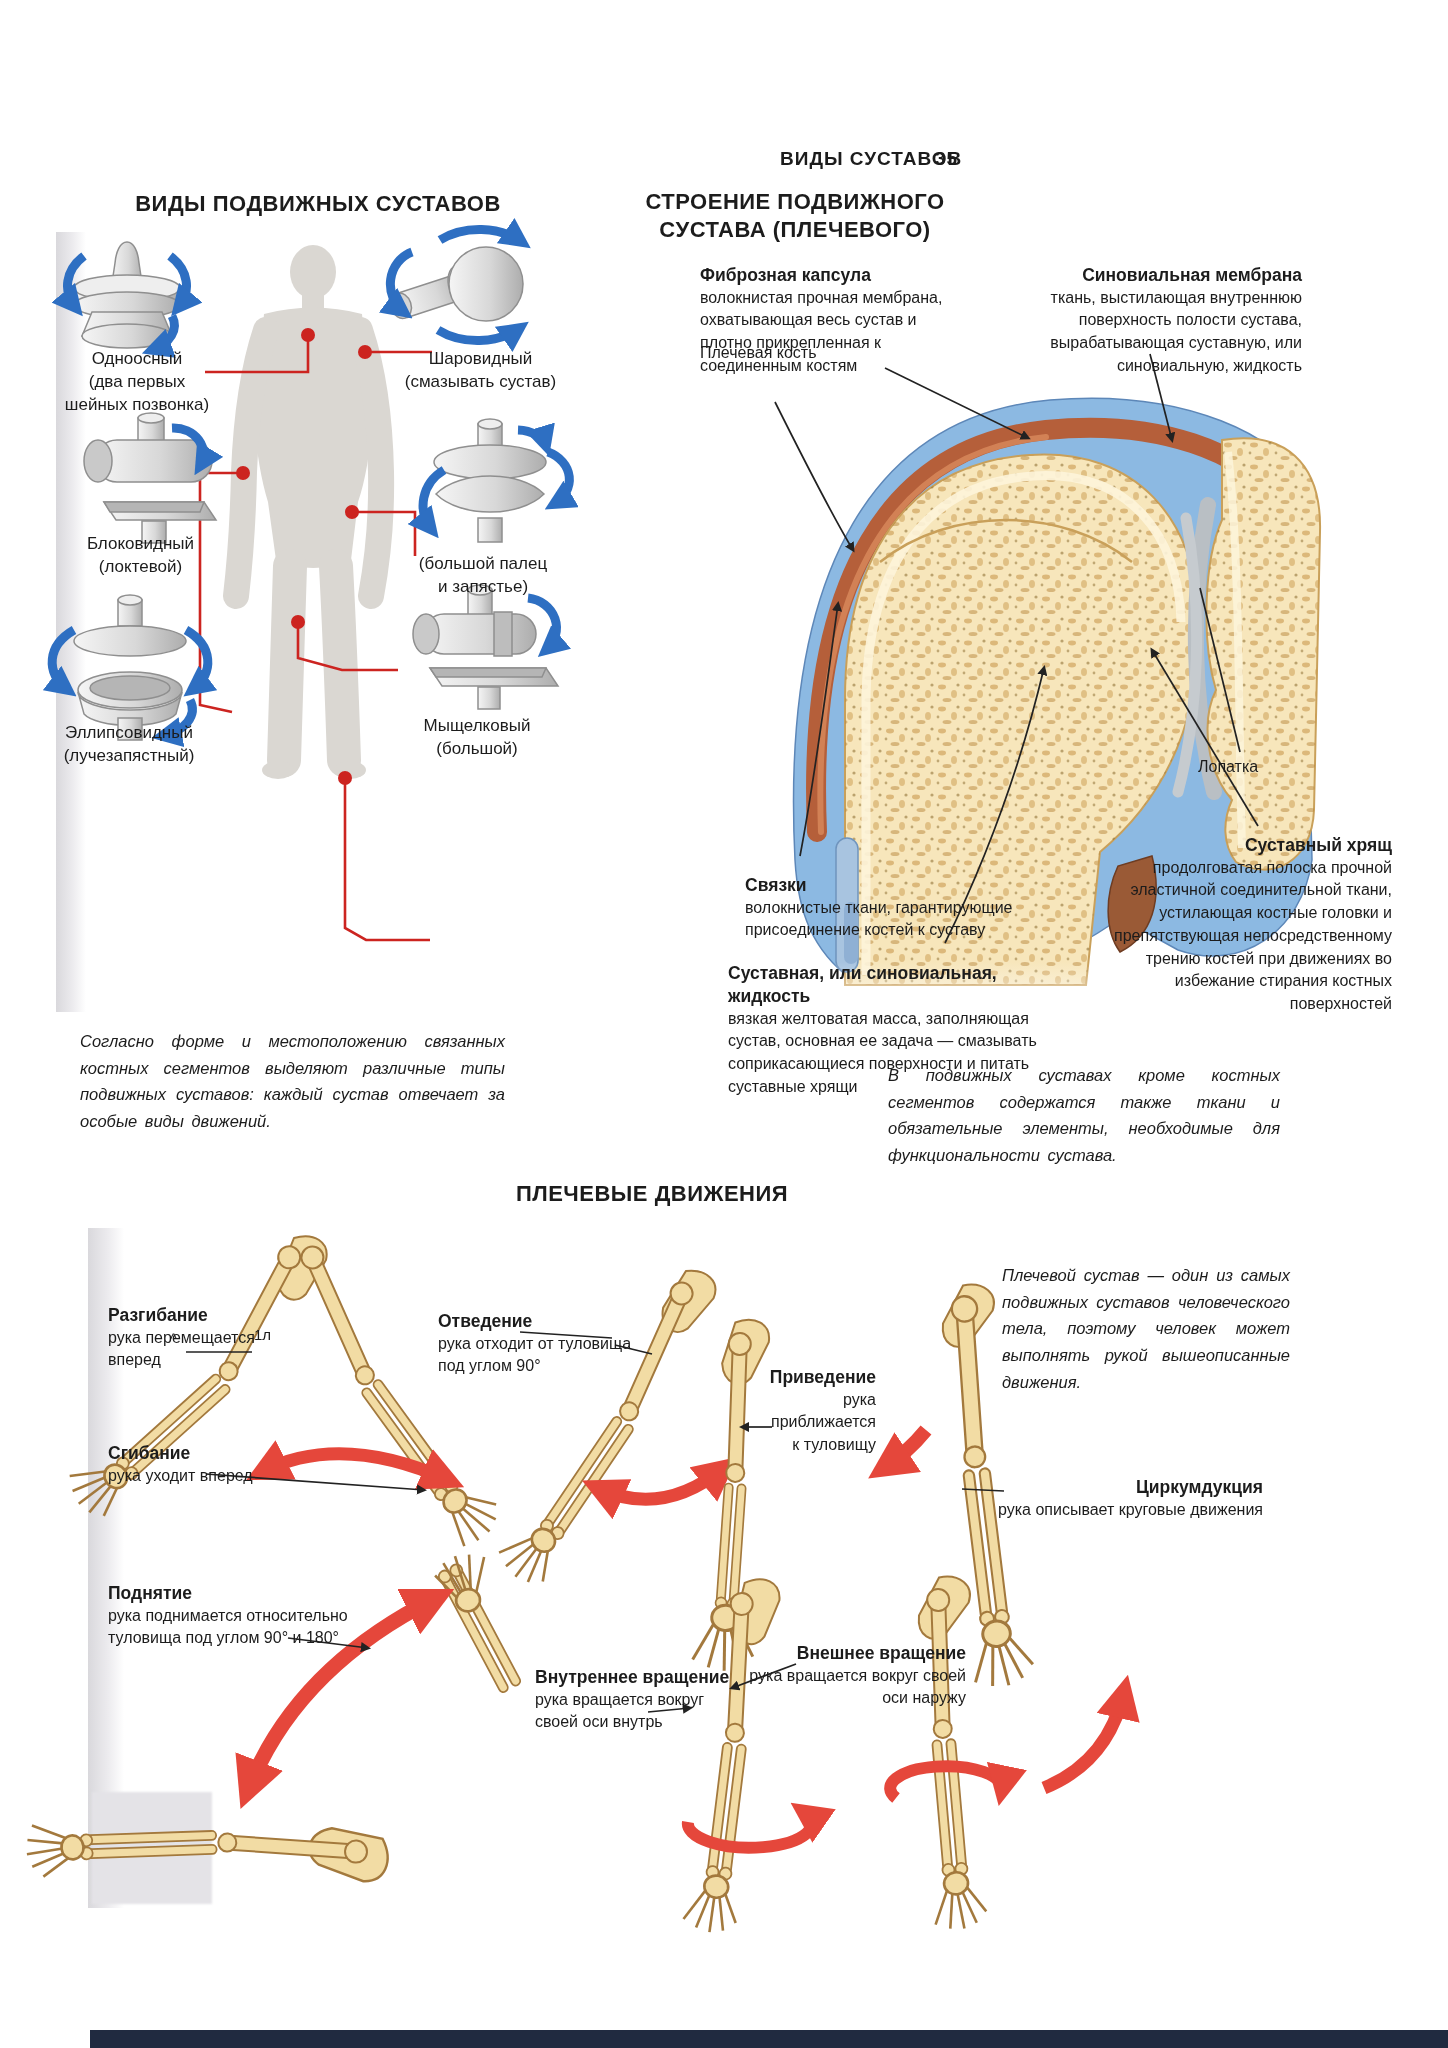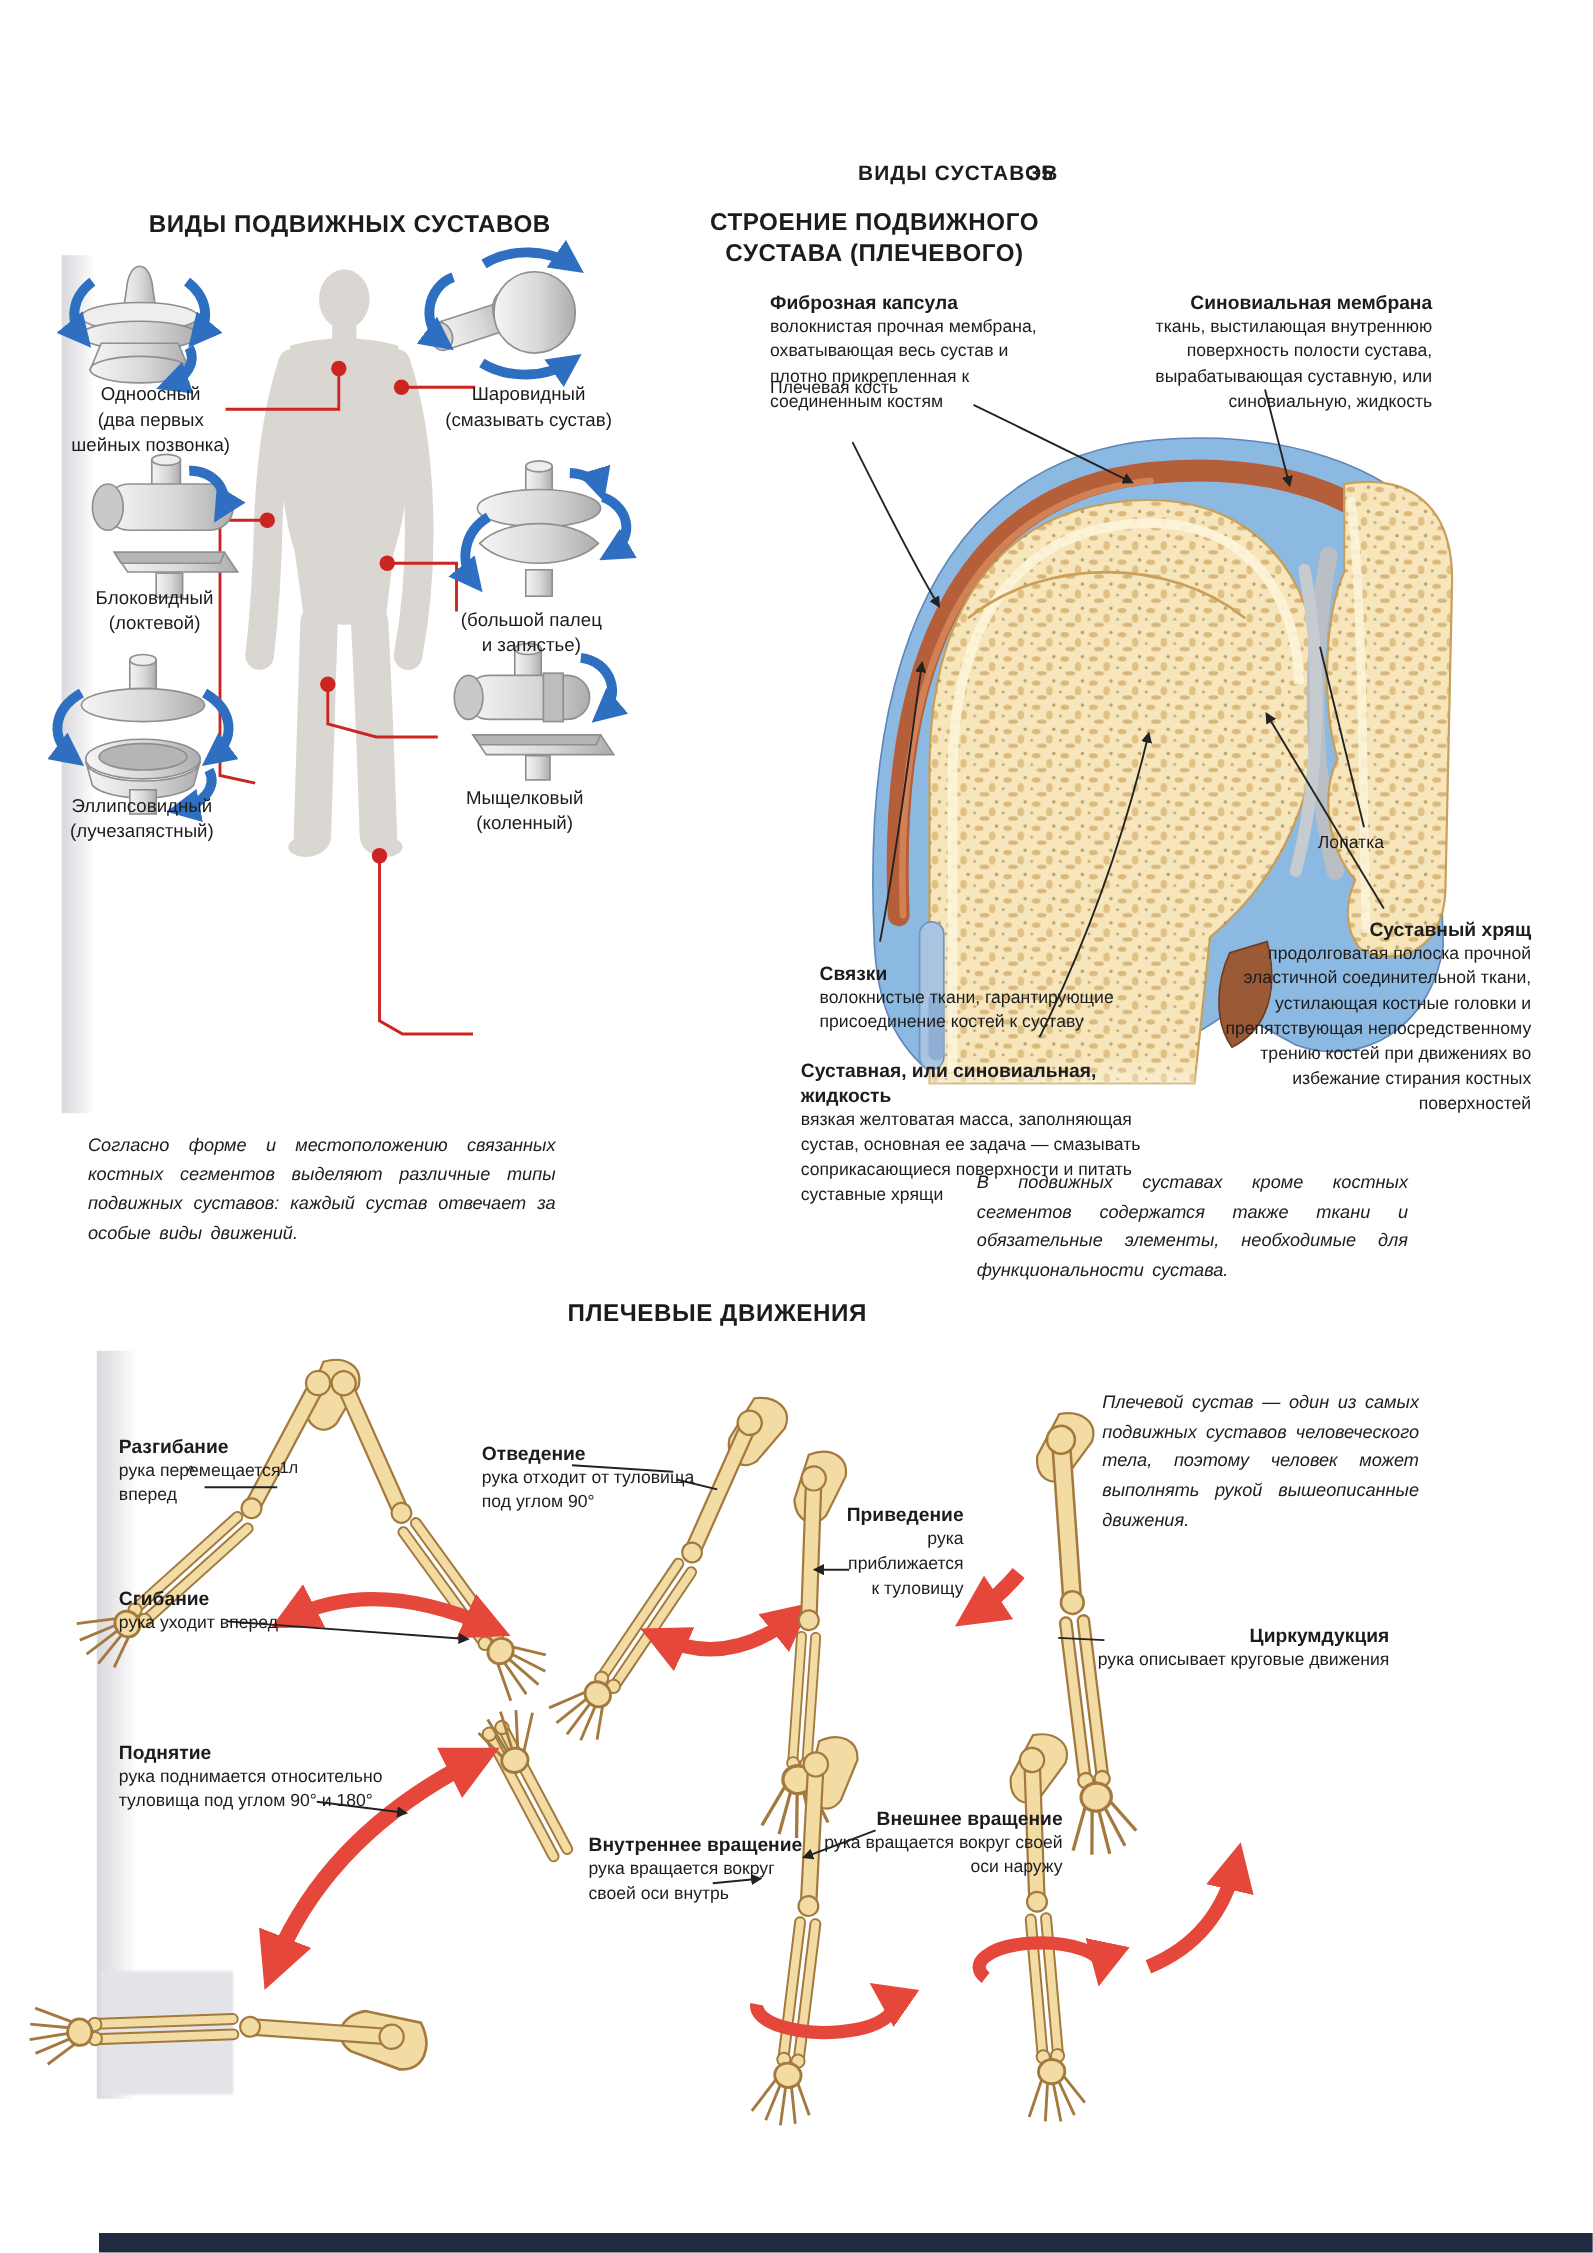--- a/index.html
+++ b/index.html
@@ -168,21 +168,21 @@
 шейных позвонка)</div>
   <div class="abs lbl pre" style="left:388px;top:348px;width:185px;">Шаровидный
 (смазывать сустав)</div>
   <div class="abs lbl pre" style="left:58px;top:533px;width:165px;">Блоковидный
 (локтевой)</div>
   <div class="abs lbl pre" style="left:393px;top:553px;width:180px;">(большой палец
 и запястье)</div>
   <div class="abs lbl pre" style="left:38px;top:722px;width:182px;">Эллипсовидный
 (лучезапястный)</div>
   <div class="abs lbl pre" style="left:398px;top:715px;width:158px;">Мыщелковый
-(коленный)</div>
+(большой)</div>
 
   <div class="abs italic" style="left:80px;top:1028px;width:425px;">Согласно форме и местоположению связанных костных сегментов выделяют различные типы подвижных суставов: каждый сустав отвечает за особые виды движений.</div>
 
   <svg style="left:740px;top:370px;" width="620" height="660" viewBox="740 370 620 660">
     <defs>
       <pattern id="spk" width="26" height="22" patternUnits="userSpaceOnUse">
         <ellipse cx="6" cy="5" rx="4" ry="2.4" fill="#c99a4e" opacity=".6"></ellipse>
         <ellipse cx="18" cy="12" rx="3" ry="4" fill="#c99a4e" opacity=".5"></ellipse>
         <ellipse cx="11" cy="18" rx="4.5" ry="2" fill="#b8863c" opacity=".5"></ellipse>
         <circle cx="22" cy="3" r="1.6" fill="#8a6a2e" opacity=".55"></circle>

